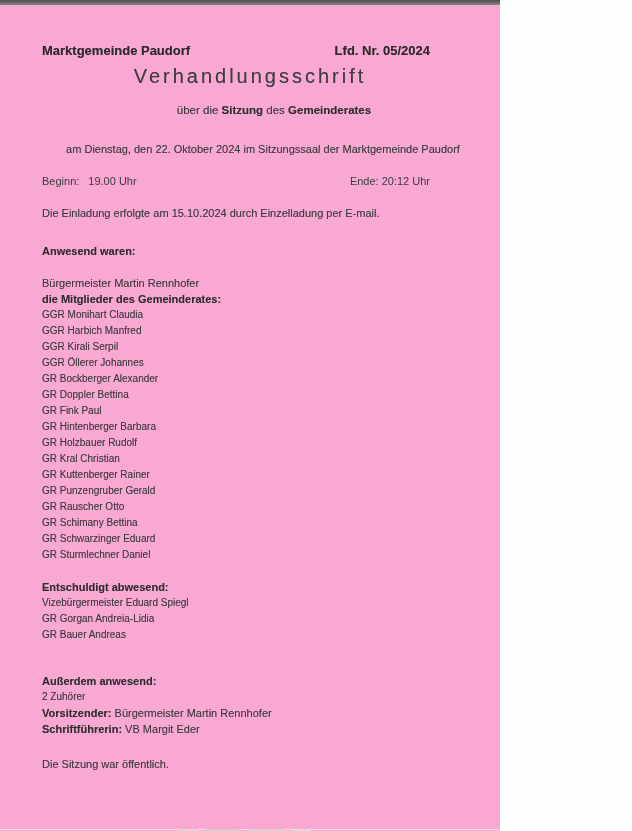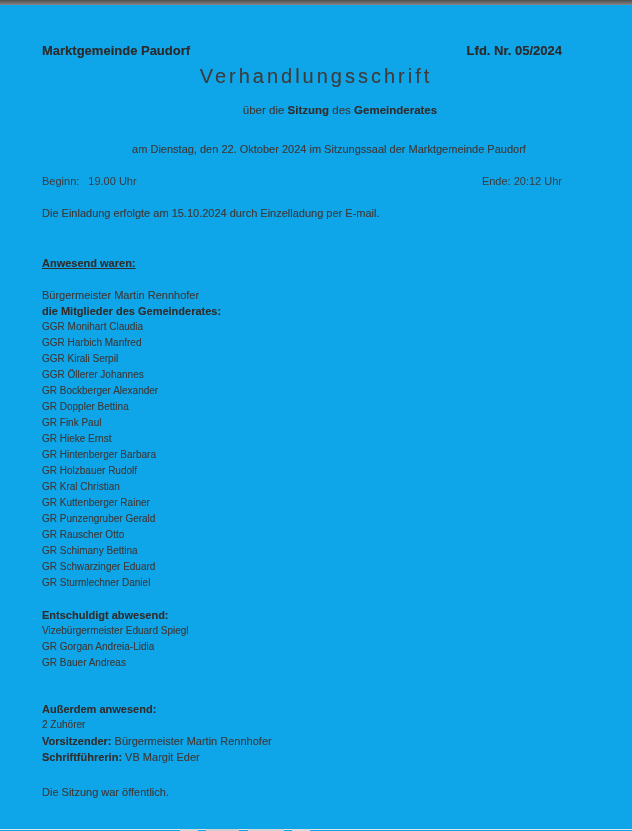--- a/index.html
+++ b/index.html
@@ -3,40 +3,40 @@
 <meta charset="utf-8">
 <style>
   html,body{margin:0;padding:0;}
   body{
     width:632px;height:831px;overflow:hidden;
     background:#fdfdfd;
     font-family:"Liberation Sans","DejaVu Sans",sans-serif;
     color:#3b3b3b;
     -webkit-font-smoothing:antialiased;
   }
-  .page{position:relative;width:632px;height:831px;background:#0ea5e9;}
+  .page{position:relative;width:500px;height:831px;background:#f9a8d4;}
   .topbar{position:absolute;top:0;left:0;width:100%;height:5px;
     background:linear-gradient(#4e4e4e,#858585);}
   .content{padding:43px 70px 0 42px;}
   .txt{font-size:11px;line-height:15px;text-shadow:0 0 0.5px rgba(70,70,70,.45);}
   .b{font-weight:bold;color:#2e2e2e;}
   .header-row{display:flex;justify-content:space-between;align-items:baseline;
     font-size:13px;line-height:15px;font-weight:bold;color:#2b2b2b;
     text-shadow:0 0 0.5px rgba(50,50,50,.5);}
   .center-wide{margin-left:-42px;margin-right:-70px;text-align:center;}
   .doc-title{margin-top:5px;font-size:20px;line-height:26px;font-weight:400;
     letter-spacing:3px;color:#3d3d3d;text-shadow:0 0 0.6px rgba(80,80,80,.5);}
   .subtitle{margin-top:14px;font-size:11.5px;line-height:15px;padding-left:48px;}
   .date-line{margin-top:24px;font-size:11px;line-height:15px;padding-left:26px;}
   .time-row{margin-top:17px;display:flex;justify-content:space-between;
     font-size:11px;line-height:15px;}
   .time-row .val{margin-left:9px;}
   .invitation{margin-top:17px;}
   .sec-head{font-weight:bold;color:#2e2e2e;}
-  .present-head{margin-top:35px;text-decoration:underline;}
+  .present-head{margin-top:23px;}
   .mayor-line{margin-top:17px;}
   .members-head{line-height:16px;}
   .member-line{font-size:10px;line-height:16px;text-shadow:0 0 0.5px rgba(70,70,70,.45);}
   .excused-head{margin-top:16px;line-height:16px;}
   .also-head{margin-top:30px;line-height:16px;}
   .roles{}
   .role-line{font-size:11px;line-height:16px;text-shadow:0 0 0.5px rgba(70,70,70,.45);}
   .public-note{margin-top:20px;}
   .bottom-hairline{position:absolute;left:0;bottom:1px;width:100%;height:1px;background:#e7e7e7;}
   .bottom-smudge{position:absolute;left:180px;bottom:0;width:130px;height:2px;
@@ -75,21 +75,20 @@
 
     <div class="txt sec-head members-head">die Mitglieder des Gemeinderates:</div>
     <div>
       <div class="member-line">GGR Monihart Claudia</div>
       <div class="member-line">GGR Harbich Manfred</div>
       <div class="member-line">GGR Kirali Serpil</div>
       <div class="member-line">GGR Öllerer Johannes</div>
       <div class="member-line">GR Bockberger Alexander</div>
       <div class="member-line">GR Doppler Bettina</div>
       <div class="member-line">GR Fink Paul</div>
-      <div class="member-line">GR Hieke Ernst</div>
       <div class="member-line">GR Hintenberger Barbara</div>
       <div class="member-line">GR Holzbauer Rudolf</div>
       <div class="member-line">GR Kral Christian</div>
       <div class="member-line">GR Kuttenberger Rainer</div>
       <div class="member-line">GR Punzengruber Gerald</div>
       <div class="member-line">GR Rauscher Otto</div>
       <div class="member-line">GR Schimany Bettina</div>
       <div class="member-line">GR Schwarzinger Eduard</div>
       <div class="member-line">GR Sturmlechner Daniel</div>
     </div>

